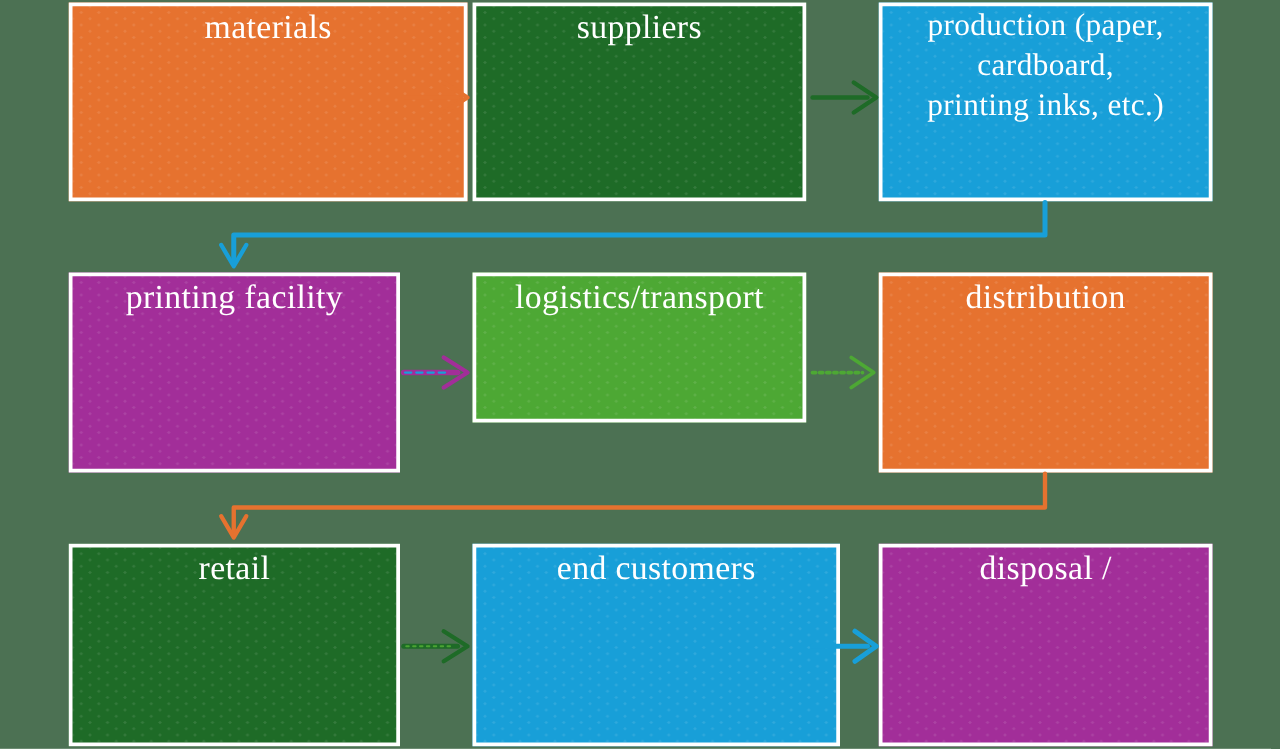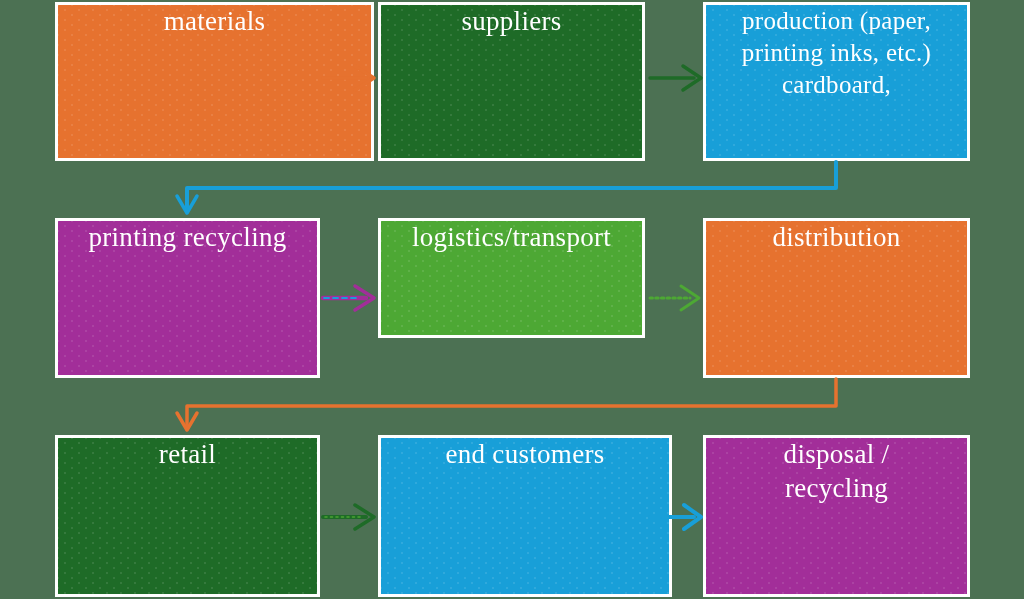--- a/index.html
+++ b/index.html
@@ -62,27 +62,27 @@
     <span class="label">materials</span>
   </div>
 
   <div class="node" style="left: 378px; top: 2px; width: 267px; height: 159px; background-color: rgb(30, 107, 39);">
     <span class="label">suppliers</span>
   </div>
 
   <div class="node" style="left: 703px; top: 2px; width: 267px; height: 159px; background-color: rgb(24, 159, 216);">
     <span class="label small">
       <span class="line">production (paper,</span>
+      <span class="line">cardboard,</span>
       <span class="line">printing inks, etc.)</span>
-      <span class="line">cardboard,</span>
     </span>
   </div>
 
   <div class="node" style="left: 55px; top: 218px; width: 265px; height: 160px; background-color: rgb(162, 46, 153);">
-    <span class="label">printing recycling</span>
+    <span class="label">printing facility</span>
   </div>
 
   <div class="node" style="left: 378px; top: 218px; width: 267px; height: 120px; background-color: rgb(77, 168, 52);">
     <span class="label">logistics/transport</span>
   </div>
 
   <div class="node" style="left: 55px; top: 435px; width: 265px; height: 162px; background-color: rgb(30, 107, 39);">
     <span class="label">retail</span>
   </div>
 
@@ -90,21 +90,20 @@
     <span class="label">distribution</span>
   </div>
 
   <div class="node" style="left: 378px; top: 435px; width: 294px; height: 162px; background-color: rgb(24, 159, 216);">
     <span class="label">end customers</span>
   </div>
 
   <div class="node" style="left: 703px; top: 435px; width: 267px; height: 162px; background-color: rgb(162, 46, 153);">
     <span class="label">
       <span class="line">disposal /</span>
-      <span class="line">recycling</span>
     </span>
   </div>
 
   <svg class="arrows" width="1024" height="599" viewBox="0 0 1024 599">
 
     <g>
       <line x1="323" y1="78" x2="366" y2="78" stroke-width="3.5" stroke="#E6722F"></line>
       <polyline points="355,66 374,78 355,90" stroke-width="3.5" stroke="#E6722F"></polyline>
     </g>
 

